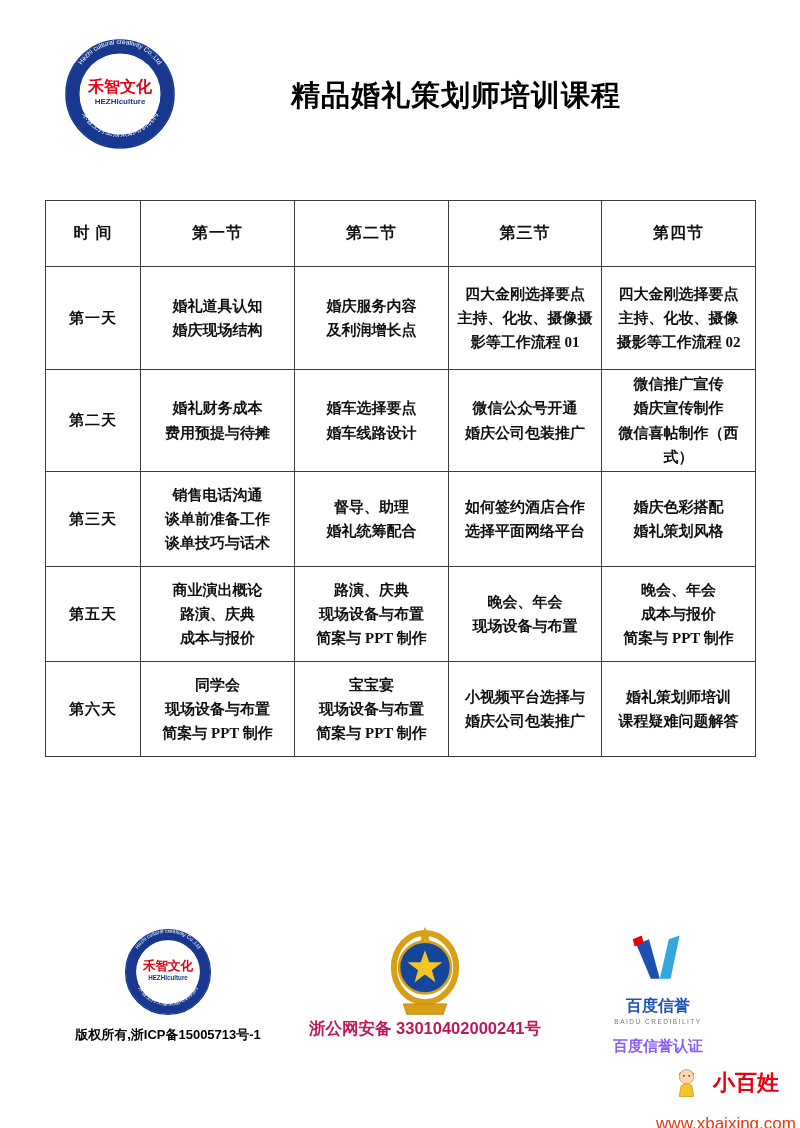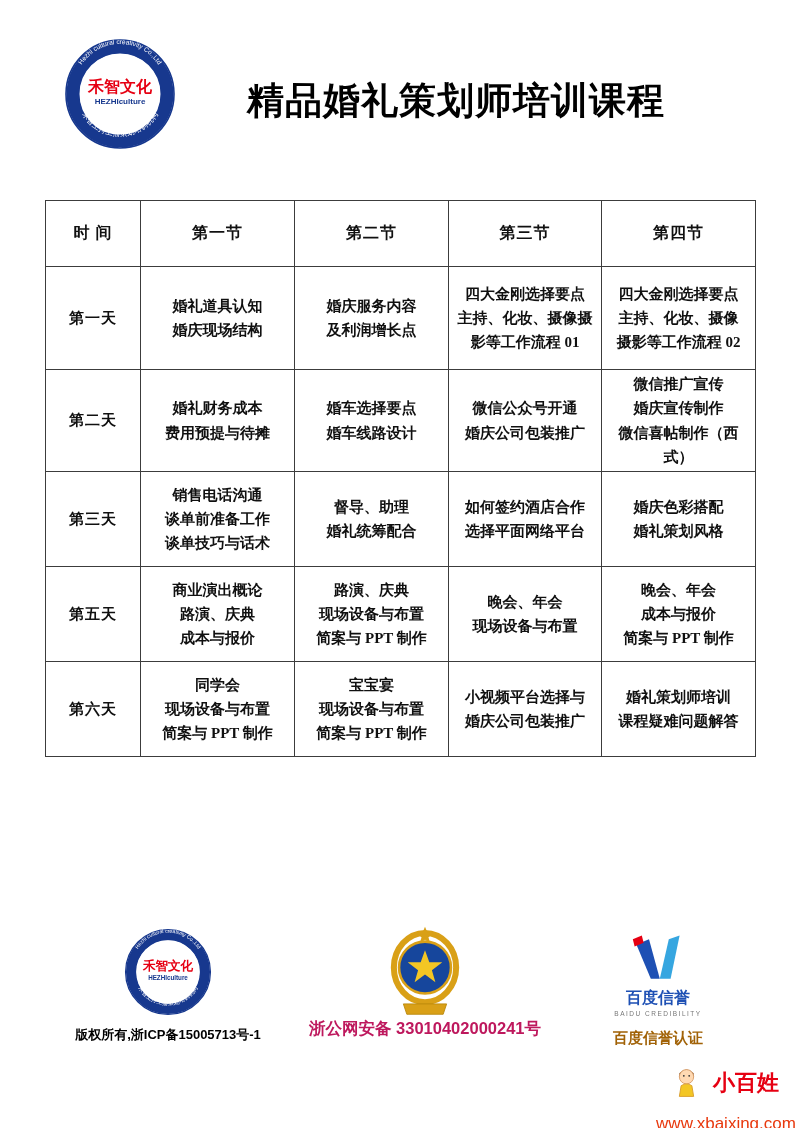--- a/index.html
+++ b/index.html
@@ -3,21 +3,21 @@
 <meta charset="utf-8">
 <style>
   * { margin:0; padding:0; box-sizing:border-box; }
   html,body { background:#ffffff; }
   body { font-family:"Liberation Sans", sans-serif; }
   .page { position:relative; width:800px; height:1128px; background:#ffffff; margin:0 auto; overflow:hidden; }
 
   
   .logo-wrap { position:absolute; left:64px; top:38px; width:112px; height:112px; }
   .page-title { position:absolute; left:176px; top:76px; width:560px; text-align:center;
-                font-size:37px; font-weight:bold; color:#000; letter-spacing:1px;
+                font-size:29px; font-weight:bold; color:#000; letter-spacing:1px;
                 font-family:"Liberation Sans", sans-serif; }
 
   
   .course-table { position:absolute; left:45px; top:200px; width:710px;
                   border-collapse:collapse; table-layout:fixed;
                   font-family:"Liberation Serif", serif; }
   .course-table th, .course-table td { border:1px solid #3c3c3c; text-align:center;
                   vertical-align:middle; color:#101010; padding:2px;margin-top:40px; }
   .course-table th { font-size:16px; font-weight:bold; height:66px; letter-spacing:1px; }
   .course-table td { font-size:15px; font-weight:600; line-height:1.62; white-space:pre-line; }
@@ -28,23 +28,23 @@
   
   .footer-block { position:absolute; text-align:center; }
   .icon-area { height:92px; display:flex; align-items:center; justify-content:center; }
   #copyright-block { left:62px; top:926px; width:212px; }
   #copyright-block .footer-text { font-size:13px; font-weight:bold; color:#000; margin-top:8px; }
   #police-block { left:300px; top:924px; width:250px; }
   #police-block .icon-area { height:94px; }
   #police-block .footer-text { font-size:16.5px; font-weight:bold; color:#be185d; }
   #baidu-block { left:586px; top:930px; width:144px; }
   #baidu-block .icon-area { height:58px; }
-  .baidu-name { font-size:16px; font-weight:bold; color:#1e50b4; margin-top:0; }
+  .baidu-name { font-size:16px; font-weight:bold; color:#1e50b4; margin-top:8px; }
   .baidu-en { font-size:6.5px; color:#777; letter-spacing:1.5px; margin-top:1px; }
-  #baidu-block .footer-text { font-size:15px; font-weight:bold; color:#a16207; margin-top:12px; }
+  #baidu-block .footer-text { font-size:15px; font-weight:bold; color:#8b5cf6; margin-top:12px; }
 
   
   .watermark { position:absolute; left:656px; top:1066px; width:140px; text-align:center; }
   .wm-top { display:flex; align-items:center; justify-content:center; gap:13px; }
   .wm-name { font-size:22px; font-weight:bold; color:#e60012;
              font-family:"Liberation Serif", serif; }
   .wm-url { font-size:17px; color:#e8380d; font-weight:normal; margin-top:14px; }
 </style>
 </head>
 <body>

